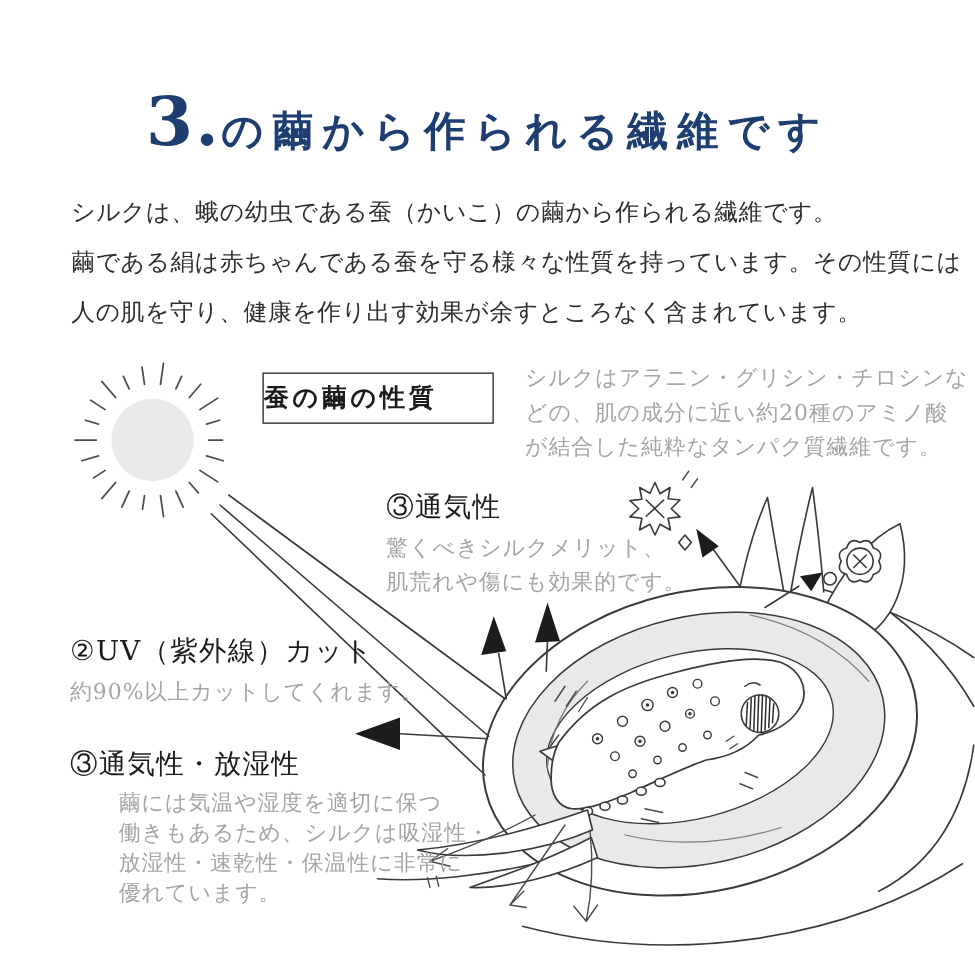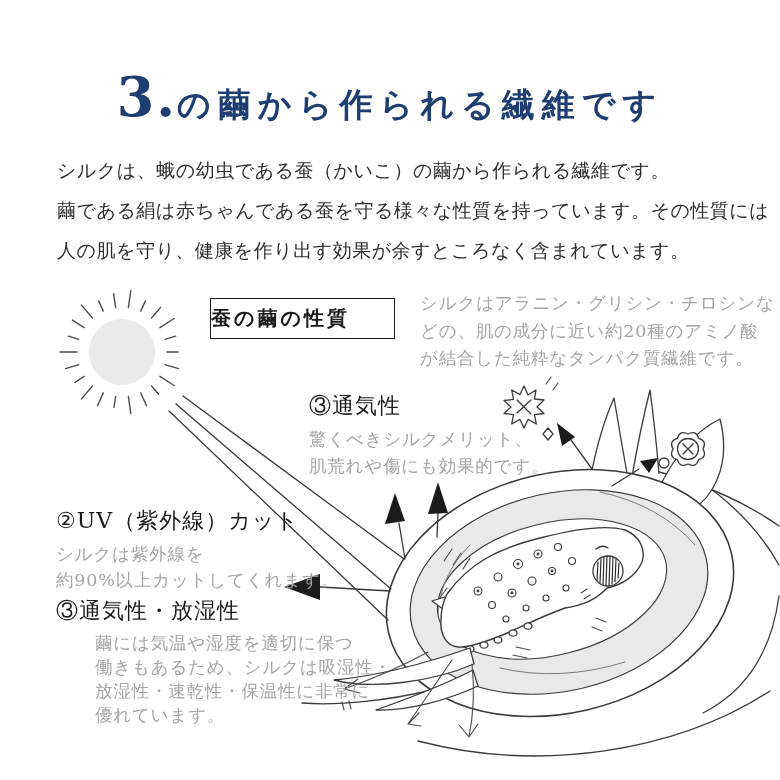--- a/index.html
+++ b/index.html
@@ -218,21 +218,20 @@
     <h3 class="m-head">③通気性</h3>
     <div class="m-body">
       <div>驚くべきシルクメリット、</div>
       <div>肌荒れや傷にも効果的です。</div>
     </div>
   </section>
 
   <section class="merit merit-2">
     <h3 class="m-head">②UV（紫外線）カット</h3>
     <div class="m-body">
-      <div>シルクは紫外線を</div>
       <div>約90%以上カットしてくれます。</div>
     </div>
   </section>
 
   <section class="merit merit-3">
     <h3 class="m-head">③通気性・放湿性</h3>
     <div class="m-body">
       <div>繭には気温や湿度を適切に保つ</div>
       <div>働きもあるため、シルクは吸湿性・</div>
       <div>放湿性・速乾性・保温性に非常に</div>

